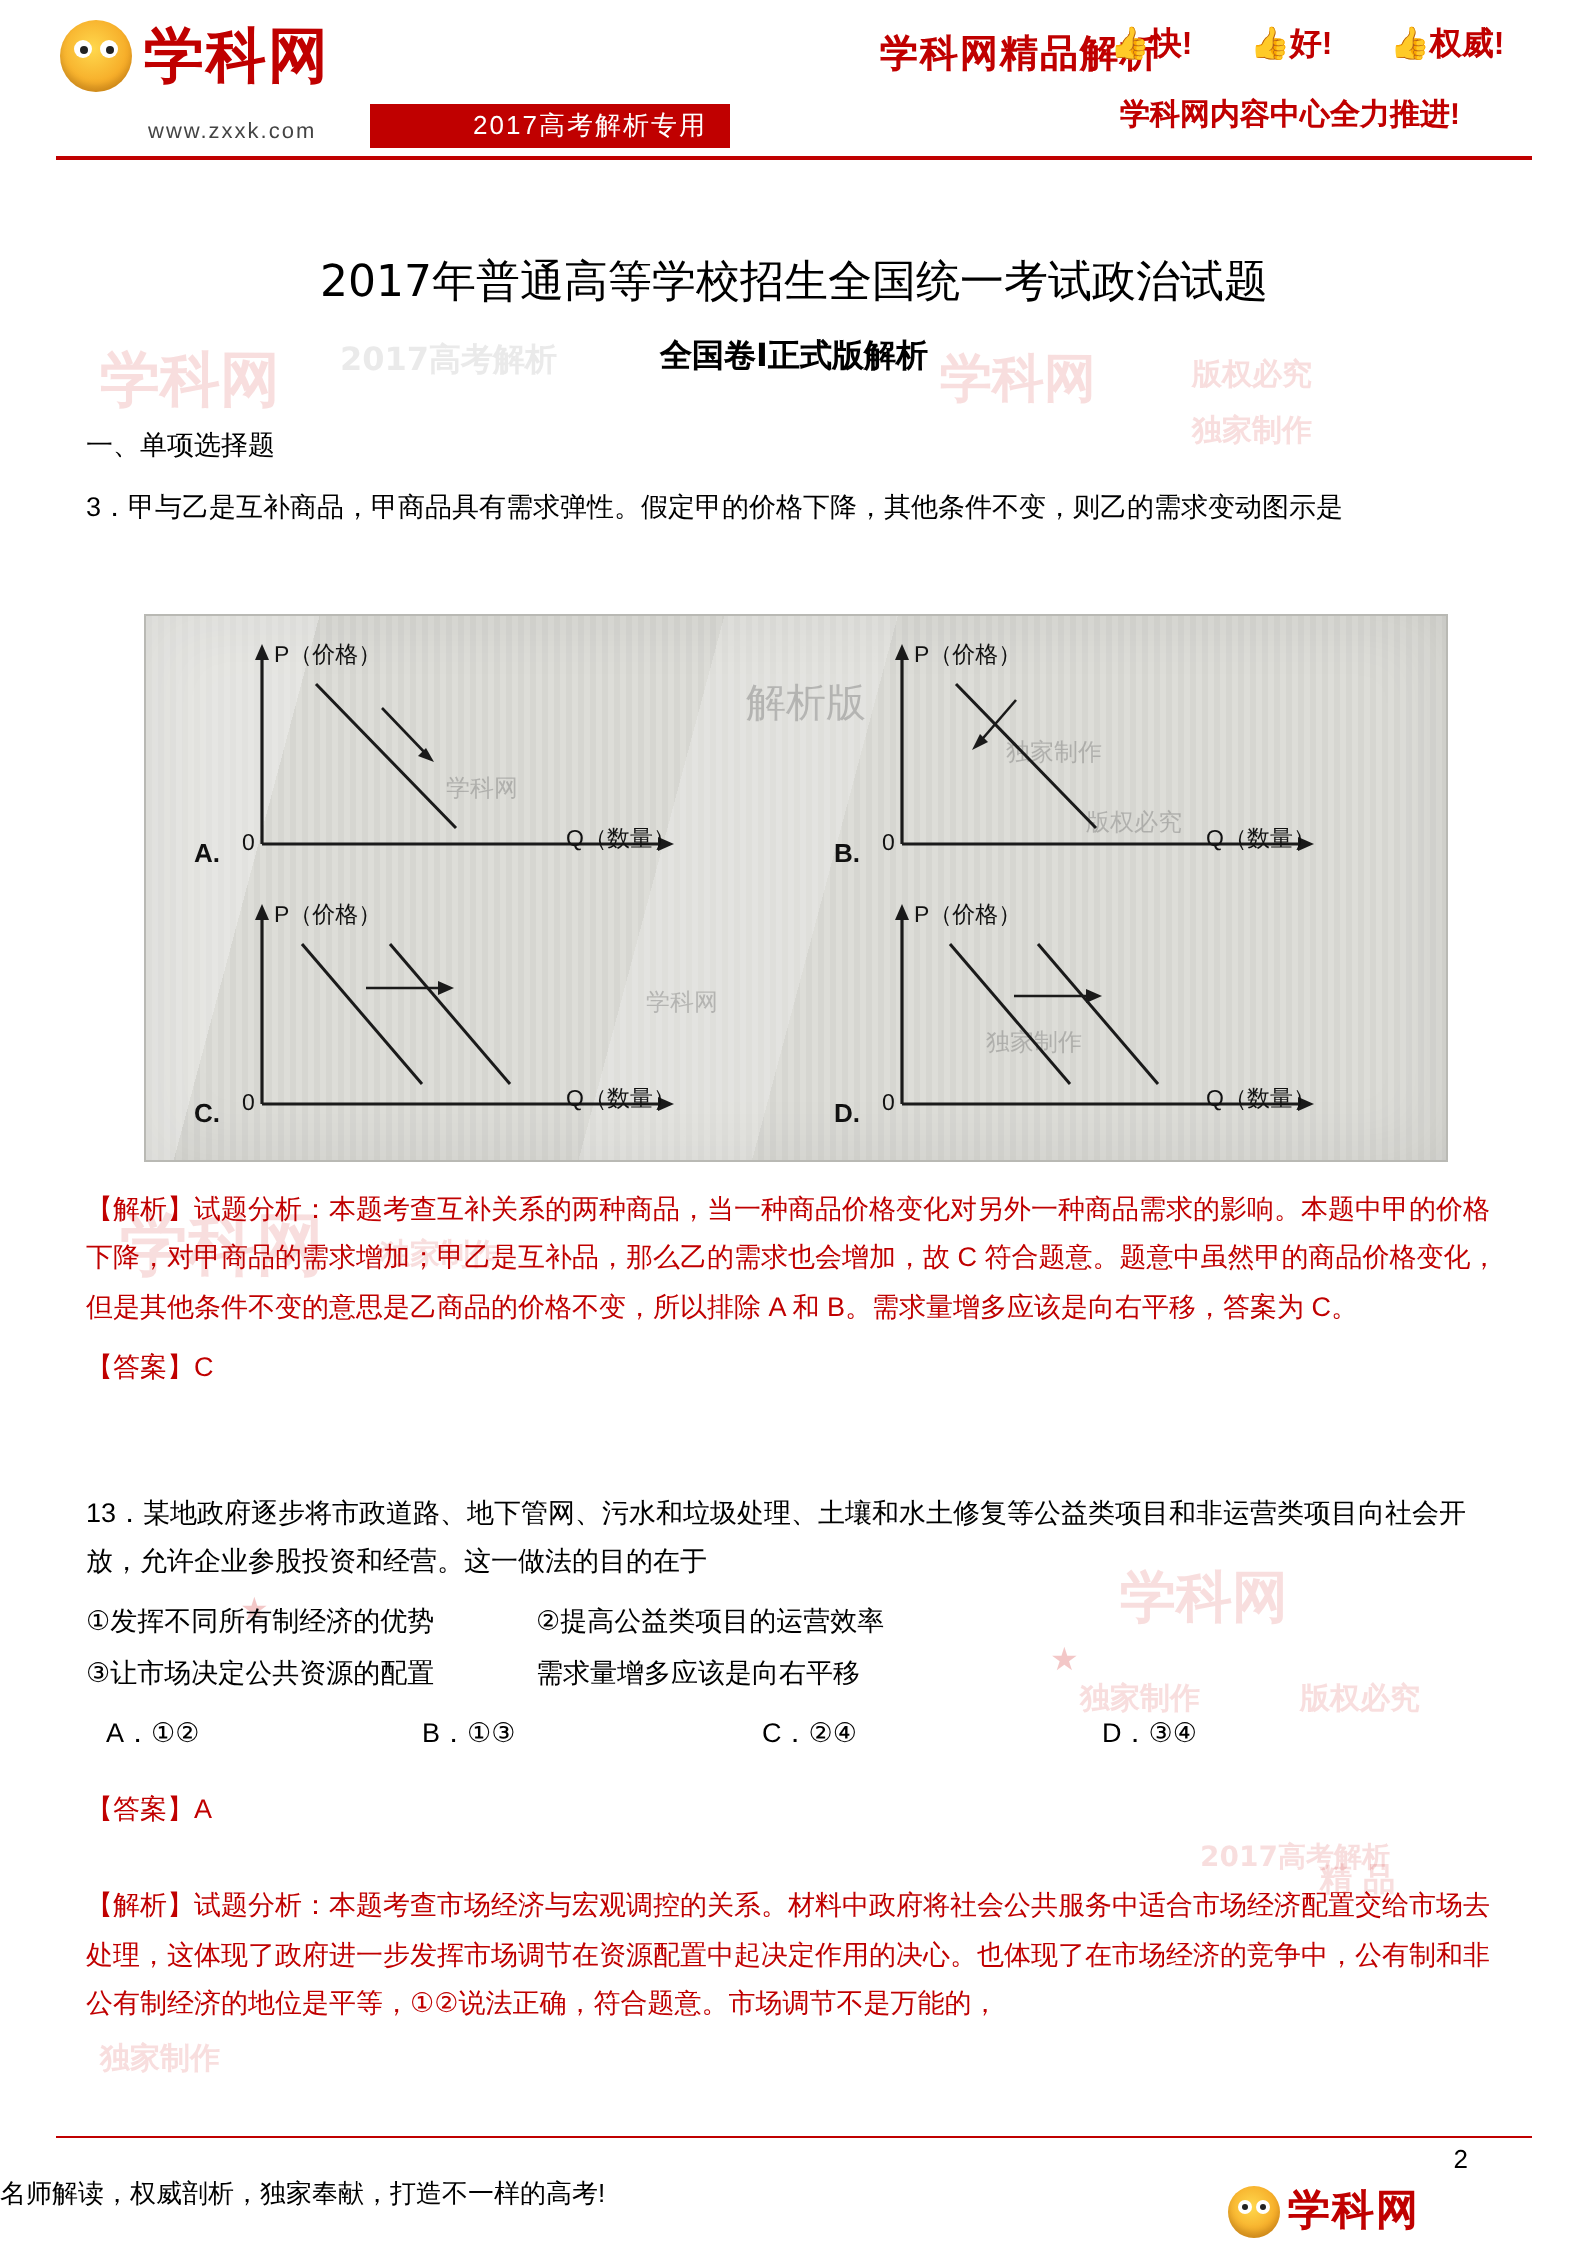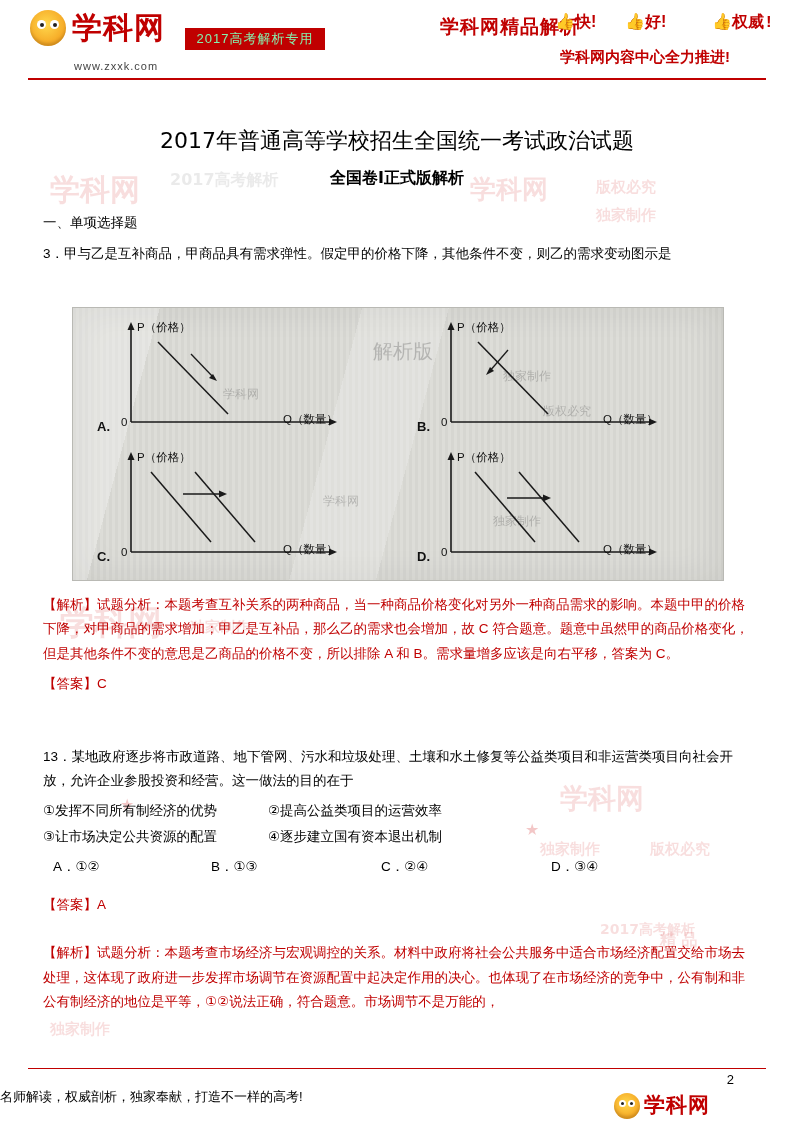--- a/index.html
+++ b/index.html
@@ -30,22 +30,22 @@
     background:#222;box-shadow:13px 0 0 #222;
   }
   .logo-text{
     position:absolute;left:42px;top:0;font-size:30px;font-weight:bold;color:#c00000;
     letter-spacing:1px;font-family:"DejaVu Sans",sans-serif;
   }
   .logo-url{
     position:absolute;left:44px;top:36px;font-size:11px;color:#444;letter-spacing:1px;margin-top:16px;
   }
   .header-badge{
-    position:absolute;left:185px;top:28px;width:140px;height:22px;background:#c00000;
-    color:#86efac;font-size:13px;text-align:center;line-height:22px;letter-spacing:1px;
+    position:absolute;left:185px;top:52px;width:140px;height:22px;background:#c00000;
+    color:#ffffff;font-size:13px;text-align:center;line-height:22px;letter-spacing:1px;padding-left:40px;
   }
   .header-slogan{
     position:absolute;left:440px;top:14px;font-size:19px;font-weight:bold;color:#c00000;
     letter-spacing:1px;
   }
   .thumbs{position:absolute;left:500px;top:12px;width:260px;height:26px;}
   .thumb{
     position:absolute;top:0;font-size:16px;color:#c00000;font-weight:bold;white-space:nowrap;
   }
   .header-sub{
@@ -197,21 +197,21 @@
     <div class="header-badge">2017高考解析专用</div>
     <div class="header-slogan">学科网精品解析</div>
 
     <div class="thumbs">
       <div class="thumb" style="left:55px;">
         <span>👍</span><span>快!</span>
       </div>
       <div class="thumb" style="left:125px;">
         <span>👍</span><span>好!</span>
       </div>
-      <div class="thumb" style="left:212px;font-family:Liberation Mono, monospace;">
+      <div class="thumb" style="left:195px;">
         <span>👍</span><span>权威!</span>
       </div>
     </div>
 
     <div class="header-sub">学科网内容中心全力推进!</div>
     <div class="header-rule"></div>
   </div>
 
   <div class="doc-title">2017年普通高等学校招生全国统一考试政治试题</div>
   <div class="doc-title2">全国卷Ⅰ正式版解析</div>
@@ -310,21 +310,21 @@
   <div style="position:absolute;left:43px;top:745px;width:710px;">
     <div class="q-text">13．某地政府逐步将市政道路、地下管网、污水和垃圾处理、土壤和水土修复等公益类项目和非运营类项目向社会开放，允许企业参股投资和经营。这一做法的目的在于</div>
 
     <div class="opts">
       <div class="opts-row">
         <span style="width:225px;">①发挥不同所有制经济的优势</span>
         <span>②提高公益类项目的运营效率</span>
       </div>
       <div class="opts-row">
         <span style="width:225px;">③让市场决定公共资源的配置</span>
-        <span>④逐步建立国有资本退出机制</span>
+        <span>需求量增多应该是向右平移</span>
       </div>
     </div>
 
     <div class="opts" style="margin-top:4px;">
       <div class="opts-row">
         <span style="width:158px;padding-left:10px;">A．①②</span>
         <span style="width:170px;">B．①③</span>
         <span style="width:170px;">C．②④</span>
         <span>D．③④</span>
       </div>

